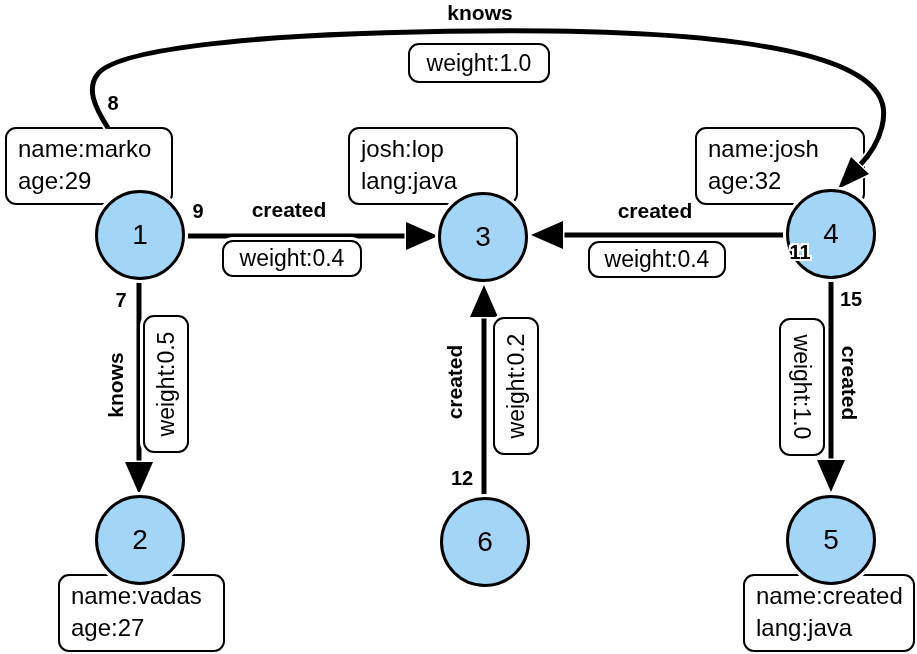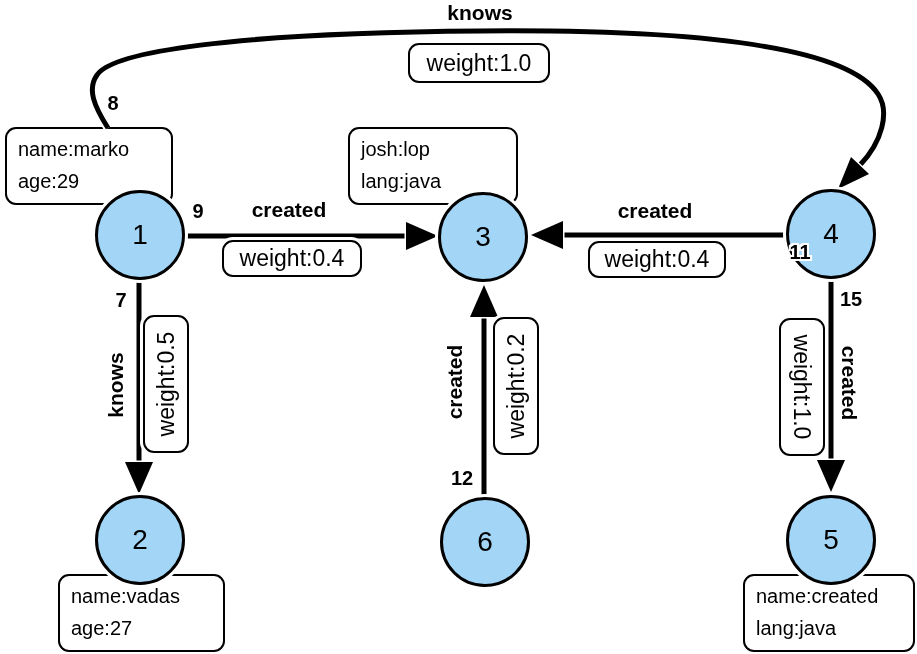--- a/index.html
+++ b/index.html
@@ -5,21 +5,21 @@
   * { margin:0; padding:0; box-sizing:border-box; }
   html,body { background:#ffffff; }
   .canvas {
     position:relative; width:917px; height:654px; background:#ffffff;
     font-family:"Liberation Sans", sans-serif; color:#000; overflow:hidden;
   }
   
   .prop-box {
     position:absolute; z-index:1; background:#ffffff;
     border:2.5px solid #000; border-radius:11px;
-    padding:4px 8px 4px 11px; font-size:20px; line-height:32px;
+    padding:4px 8px 4px 11px; font-size:24px; line-height:32px;
     box-shadow:0 0 0 3px #ffffff;
   }
   
   .edges { position:absolute; left:0; top:0; z-index:2; }
   .casing { stroke:#ffffff; stroke-width:9; fill:none; }
   .wire   { stroke:#000000; stroke-width:5; fill:none; }
   .head   { fill:#000000; stroke:#ffffff; stroke-width:3; paint-order:stroke; }
   
   .vertex {
     position:absolute; z-index:3; width:90px; height:90px; border-radius:50%;
@@ -49,20 +49,24 @@
 
 <div class="canvas">
 
   <div class="prop-box" style="left:5px;top:127px;width:168px;height:78px">
     <div>name:marko</div>
     <div>age:29</div>
   </div>
   <div class="prop-box" style="left:348px;top:127px;width:170px;height:78px">
     <div>josh:lop</div>
     <div>lang:java</div>
+  </div>
+  <div class="prop-box" style="left:695px;top:127px;width:170px;height:78px">
+    <div>name:josh</div>
+    <div>age:32</div>
   </div>
   <div class="prop-box" style="left:58px;top:574px;width:167px;height:78px">
     <div>name:vadas</div>
     <div>age:27</div>
   </div>
   <div class="prop-box" style="left:743px;top:574px;width:172px;height:78px">
     <div>name:created</div>
     <div>lang:java</div>
   </div>
 

